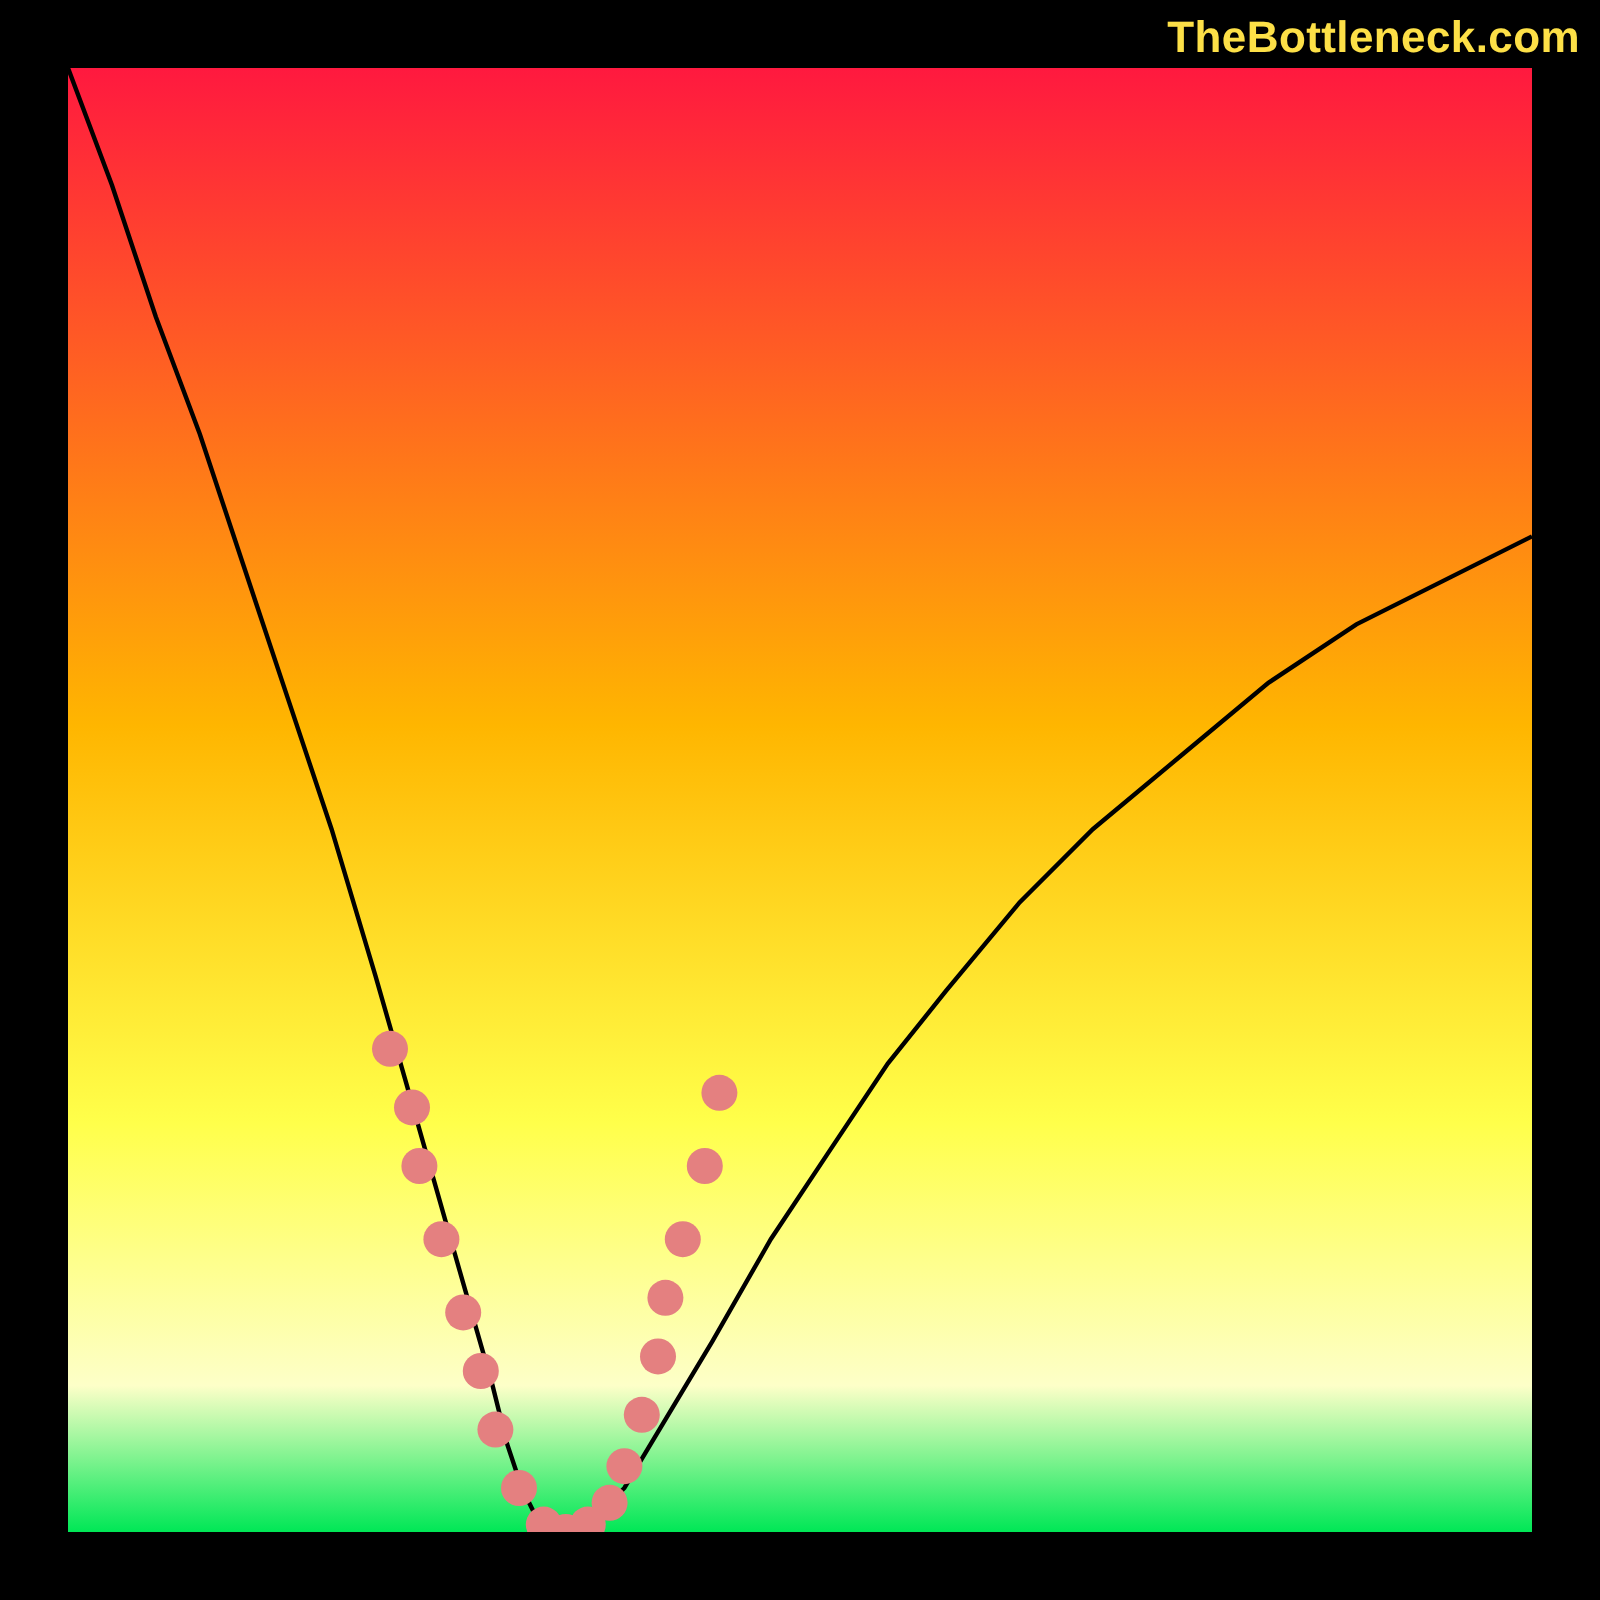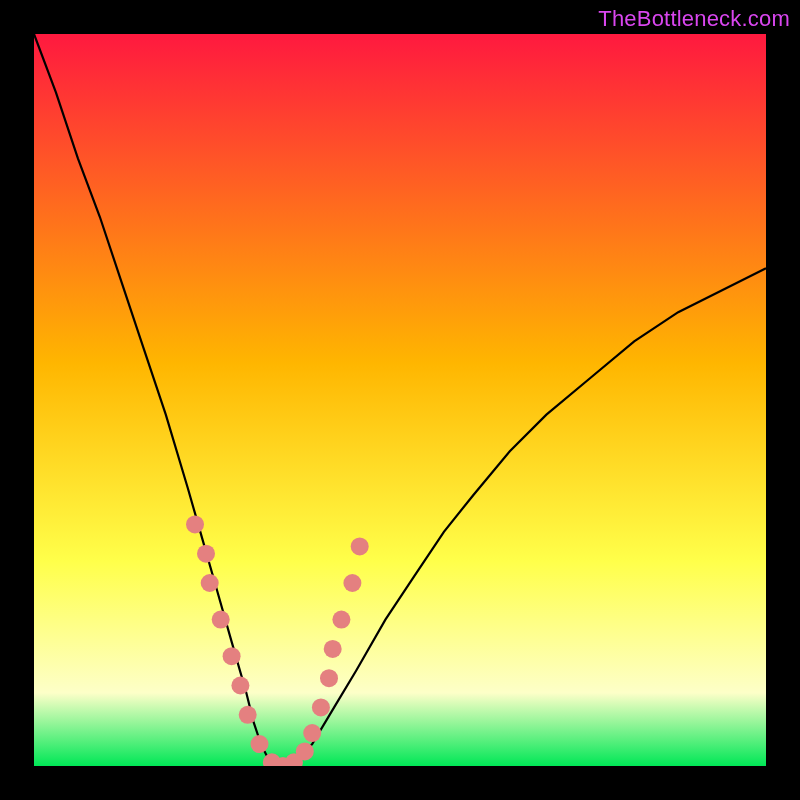--- a/index.html
+++ b/index.html
@@ -23,23 +23,23 @@
     left: 34px;
     top: 34px;
     width: 732px;
     height: 732px;
     overflow: hidden;
   }
   .watermark {
     position: absolute;
     top: 6px;
     right: 10px;
-    color: #d946ef;
+    color: #fde047;
     font-size: 22px;
-    font-weight: 400;
+    font-weight: 700;
     letter-spacing: 0.2px;
   }
   svg { display: block; }
 </style>
 </head>
 <body>
 
 <div class="frame">
   <div class="watermark">TheBottleneck.com</div>
 

